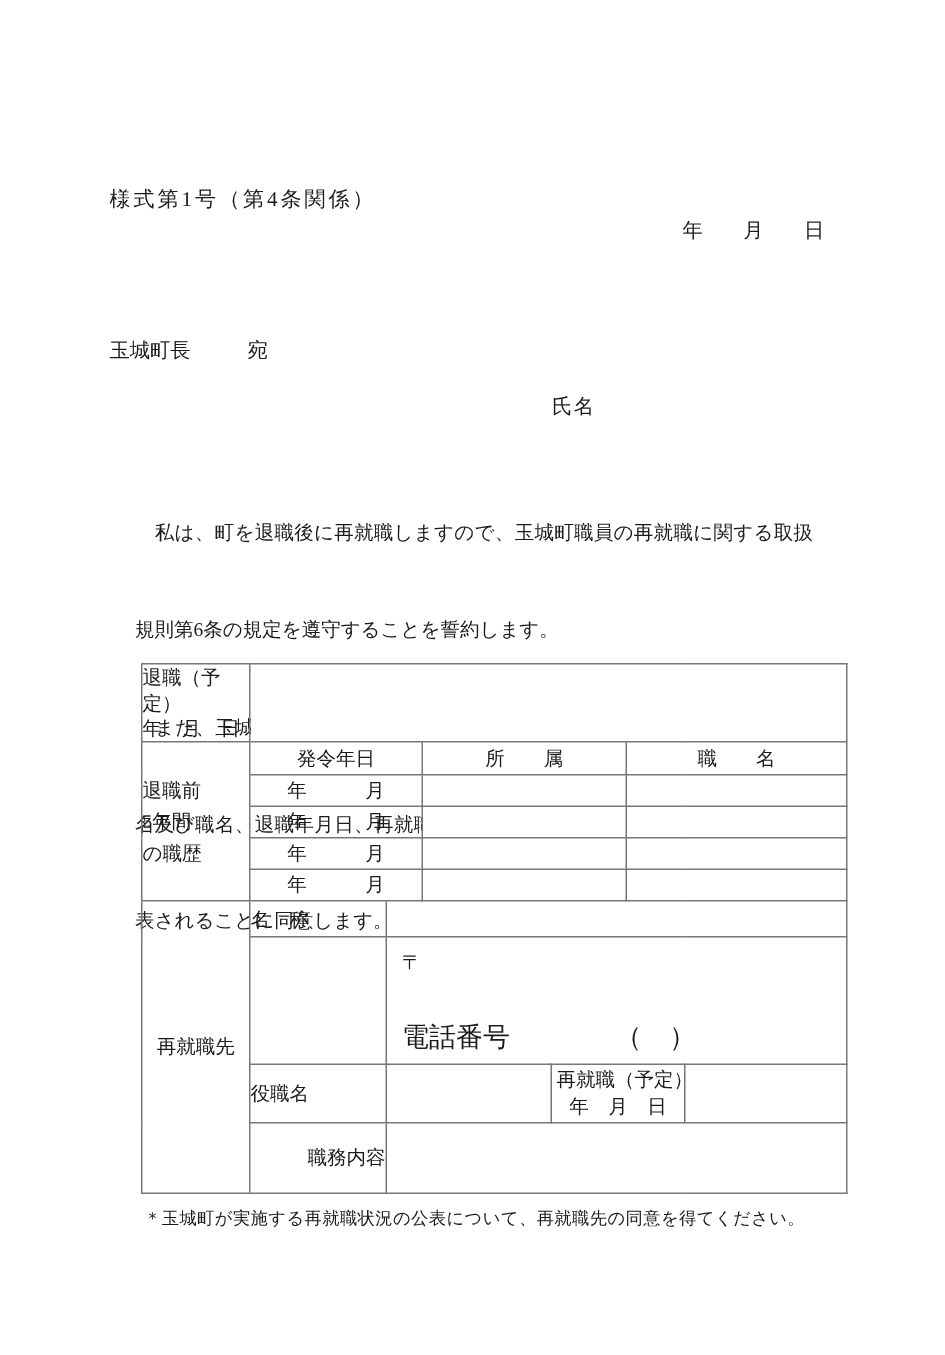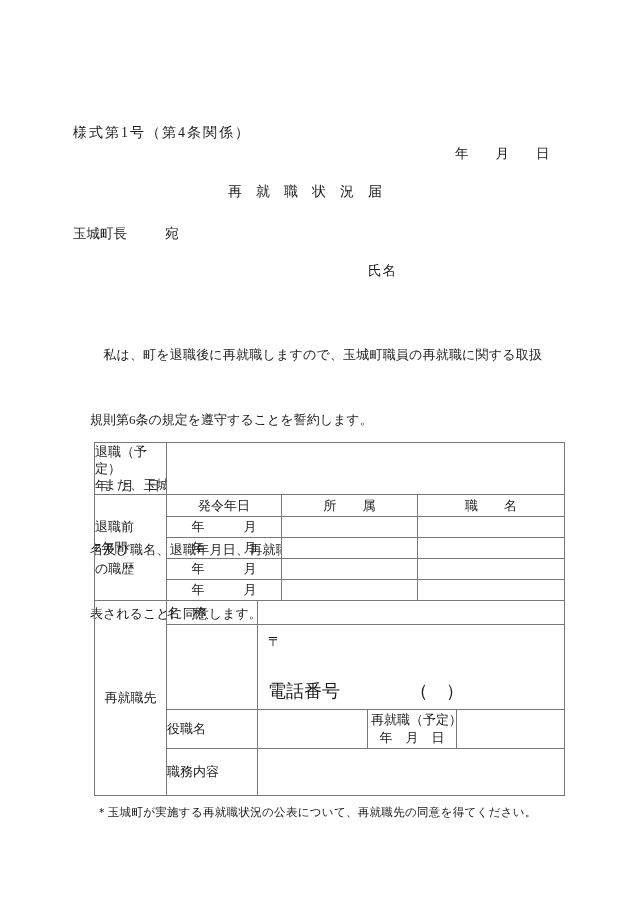--- a/index.html
+++ b/index.html
@@ -75,21 +75,21 @@
     padding: 0;
     vertical-align: middle;
     overflow: hidden;
   }
   tr.rA { height: 40px; }
   tr.rB { height: 22px; }
   tr.rYM { height: 21px; }
   tr.rG { height: 24px; }
   tr.rH { height: 85px; }
   tr.rI { height: 39px; }
-  tr.rJ { height: 47px; }
+  tr.rJ { height: 47px; text-align: right; }
 
   td.c-retire {
     font-size: 11.5px;
     line-height: 17px;
     padding-left: 4px;
   }
   td.c-history {
     line-height: 21px;
     padding-left: 5px;
   }
@@ -120,21 +120,20 @@
 </style>
 </head>
 <body>
 
 <div class="page">
 
   <div class="abs form-number">様式第1号（第4条関係）</div>
 
   <div class="abs date-line">年　　月　　日</div>
 
-  <div class="abs doc-title">再　就　職　状　況　届</div>
 
   <div class="abs addressee"><span>玉城町長</span><span class="addr-suffix">宛</span></div>
 
   <div class="abs name-label">氏名</div>
 
   <div class="abs body-text">
     <div class="bline fill">　私は、町を退職後に再就職しますので、玉城町職員の再就職に関する取扱</div>
     <div class="bline">規則第6条の規定を遵守することを誓約します。</div>
     <div class="bline fill">　また、玉城町が実施する再就職状況の公表に関して、氏名、退職時の所属</div>
     <div class="bline fill">名及び職名、退職年月日、再就職先の名称及び役職並びに再就職年月日を公</div>

